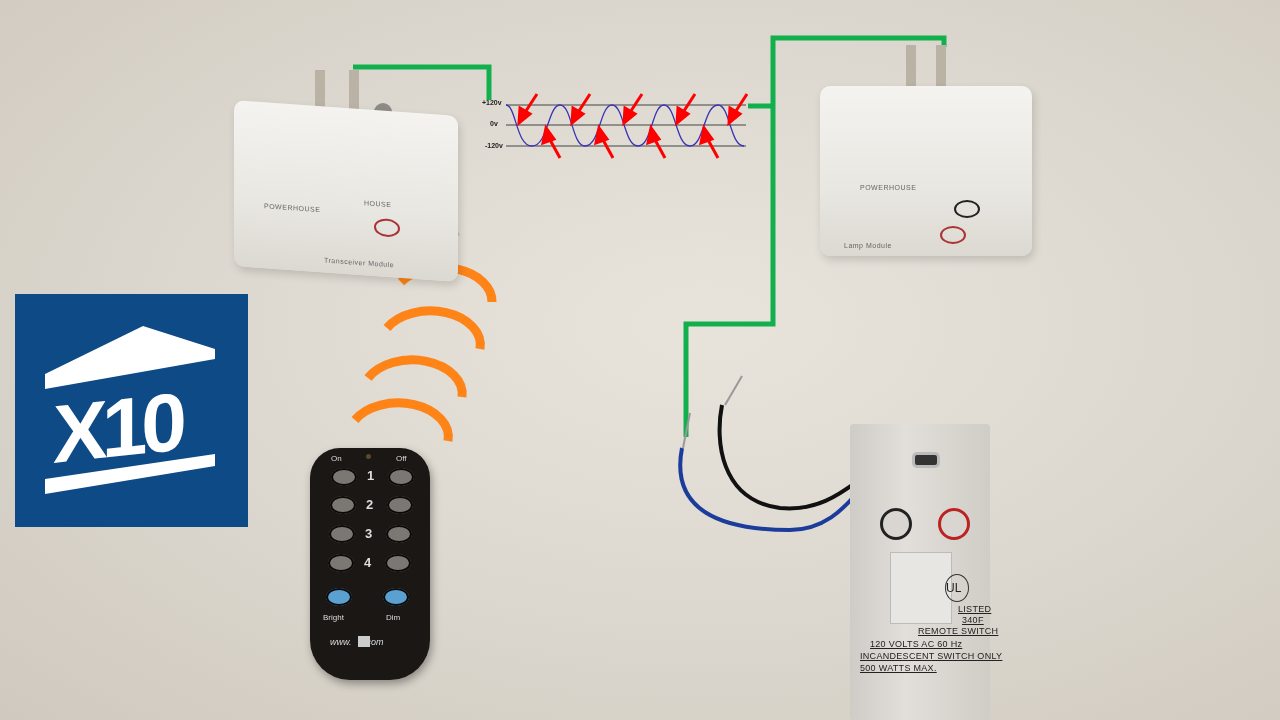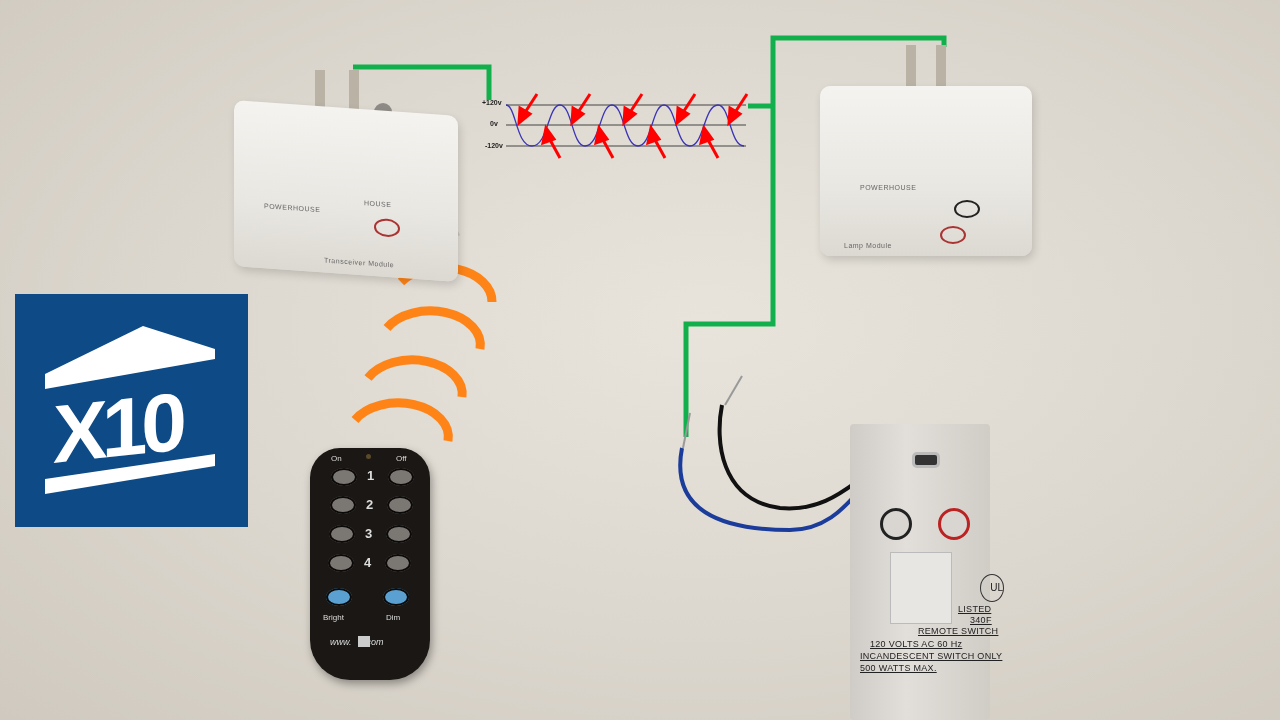--- a/index.html
+++ b/index.html
@@ -139,20 +139,20 @@
   <div class="rlbl" style="left:76px;top:165px;">Dim</div>
   <div class="rlbl" style="left:20px;top:189px;font-style:italic;font-size:9px;white-space:pre;">www.     .com</div>
   <div class="abs" style="left:48px;top:188px;width:12px;height:11px;background:#ccc;"></div>
 </div>
 
 <div class="switch-plate">
   <div class="abs" style="left:62px;top:28px;width:22px;height:10px;border-radius:5px;background:#333;border:3px solid #bbb;"></div>
   <div class="knob" style="left:30px;top:84px;border:3px solid #222;"></div>
   <div class="knob" style="left:88px;top:84px;border:3px solid #b22;"></div>
   <div class="abs" style="left:40px;top:128px;width:60px;height:70px;background:#e8e6e2;border:1px solid #bbb;"></div>
-  <div class="abs" style="left:130px;top:150px;width:22px;height:26px;border:1.5px solid #333;border-radius:50%;font-size:10px;text-align:right;line-height:26px;color:#222;">UL</div>
+  <div class="abs" style="left:95px;top:150px;width:22px;height:26px;border:1.5px solid #333;border-radius:50%;font-size:12px;text-align:left;line-height:26px;color:#222;">UL</div>
   <div class="switch-text" style="left:108px;top:180px;">LISTED</div>
-  <div class="switch-text" style="left:120px;top:191px;">340F</div>
+  <div class="switch-text" style="left:112px;top:191px;">340F</div>
   <div class="switch-text" style="left:68px;top:202px;">REMOTE SWITCH</div>
   <div class="switch-text" style="left:20px;top:215px;">120 VOLTS  AC  60 Hz</div>
   <div class="switch-text" style="left:10px;top:227px;">INCANDESCENT SWITCH ONLY</div>
   <div class="switch-text" style="left:10px;top:239px;text-align:right;">500 WATTS MAX.</div>
 </div>
 
 </body></html>

